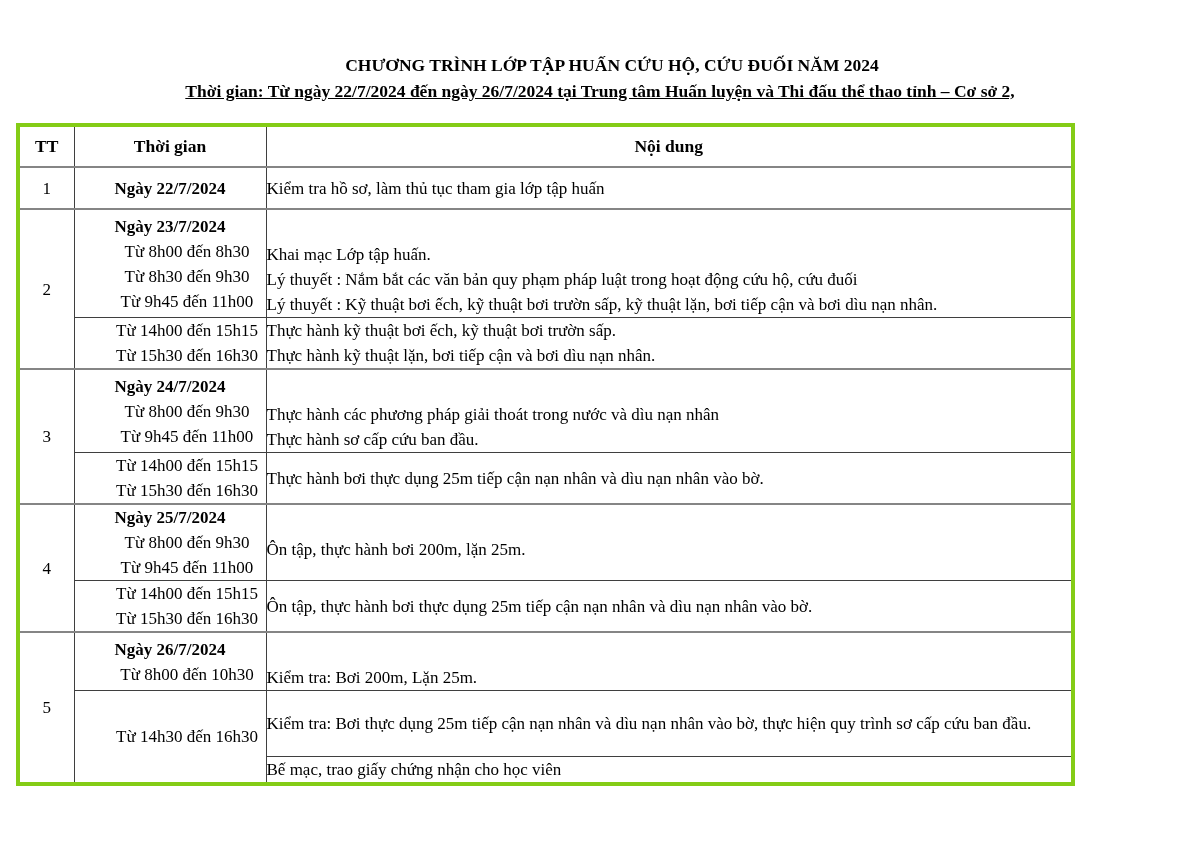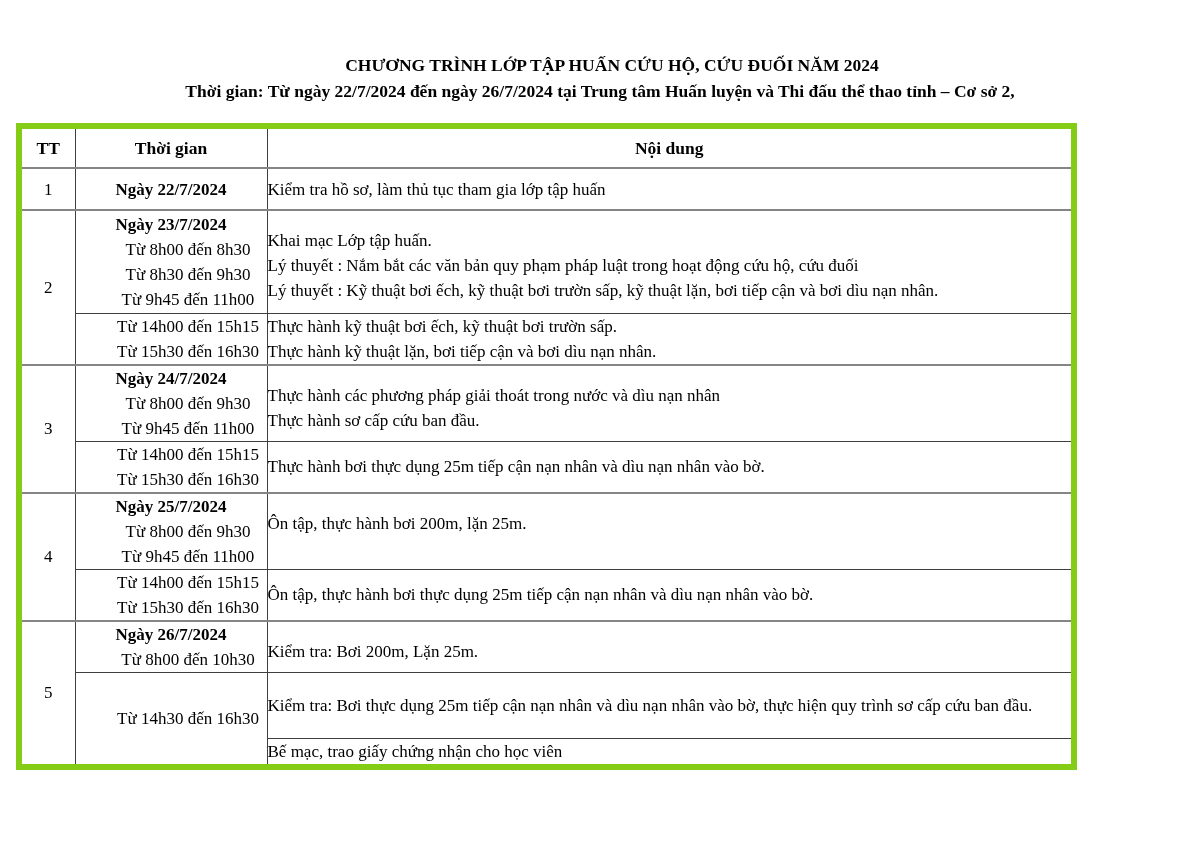--- a/index.html
+++ b/index.html
@@ -17,54 +17,54 @@
     overflow: hidden;
   }
   .doc-header {
     padding-top: 54px;
     text-align: center;
     font-weight: bold;
     font-size: 17.5px;
     line-height: 22px;
   }
   .doc-title { margin-bottom: 4px; margin-left: 24px; }
-  .doc-subtitle div { margin: 0; }
+  .doc-subtitle div { margin: 0; text-decoration: underline; }
 
   table.schedule {
     margin: 21px 0 0 75px;
     width: 1055px;
     border-collapse: collapse;
     table-layout: fixed;
     font-size: 17px;
   }
   table.schedule col.c-tt   { width: 56px;  }
   table.schedule col.c-time { width: 192px; }
   table.schedule col.c-body { width: 807px; }
 
   table.schedule th,
   table.schedule td {
     border: 1.5px solid #3f3f3f;
     vertical-align: middle;
     padding: 0;
     line-height: 25px;
     overflow: hidden;
   }
-  table.schedule { border: 6px solid #84cc16; margin-left: 16px; }
+  table.schedule { border: 4px solid #84cc16; margin-left: 16px; }
   tr.group-start th, tr.group-start td { border-top: 2.5px solid #858585; }
   tr.table-end td { border-bottom: 2px solid #2b2b2b; }
 
   th.h { font-weight: bold; text-align: center; font-size: 17.5px; }
 
   td.tt   { text-align: center; }
   td.time { text-align: center; }
   td.time .date  { font-weight: bold; }
   td.time .tline { font-weight: normal; padding-left: 34px; }
 
   td.content { text-align: left; padding-left: 12px; padding-right: 8px; }
-  td.content.pad-top { vertical-align: top; padding-top: 17px; }
+  td.content.pad-top { vertical-align: top; padding-top: 32px; }
 
   tr.r-head { height: 42px;  }
   tr.r1     { height: 42px;  }
   tr.r2a    { height: 103px; }
   tr.r2b    { height: 49px;  }
   tr.r3a    { height: 76px;  }
   tr.r3b    { height: 50px;  }
   tr.r4a    { height: 75px;  }
   tr.r4b    { height: 51px;  }
   tr.r5a    { height: 52px;  }

